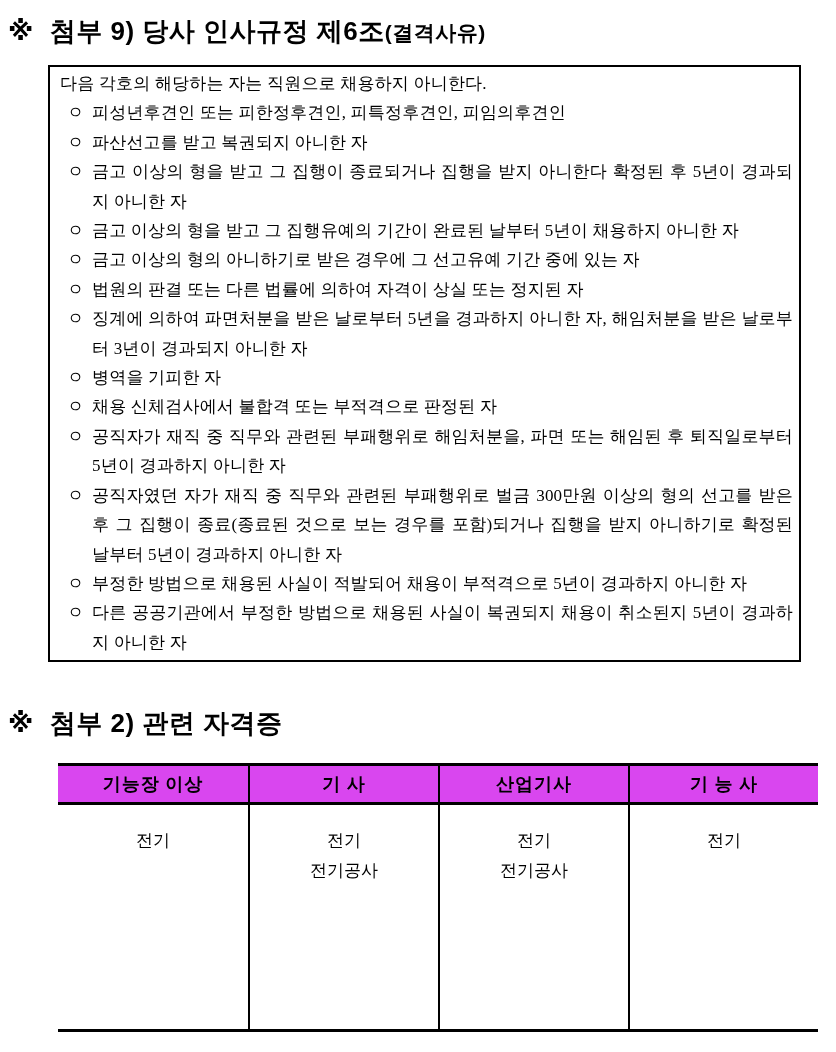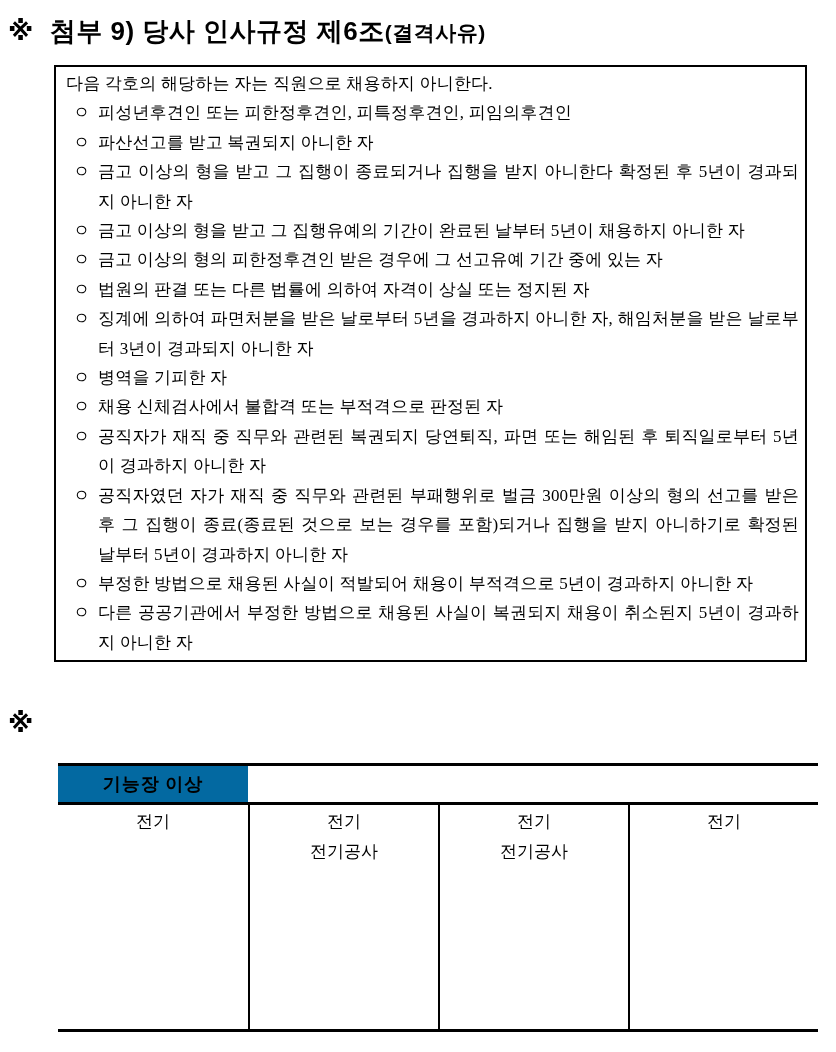--- a/index.html
+++ b/index.html
@@ -27,21 +27,21 @@
     white-space: nowrap;
   }
   .sec-title .marker { margin-right: 16px; }
   .sec-title .paren { font-size: 21px; font-weight: 700; text-align: right; }
   #title-1 { top: 16px; }
   #title-2 { top: 708px; }
 
   
   .rule-box {
     position: absolute;
-    left: 54px;
+    left: 48px;
     top: 65px;
     width: 753px;
     height: 597px;
     border: 2px solid #000000;
     box-sizing: border-box;
     padding: 2px 6px 0 9px;
     font-size: 17px;
     line-height: 29.4px;
     letter-spacing: 0.2px;
   }
@@ -65,32 +65,32 @@
     box-sizing: border-box;
   }
   .cert-row {
     display: grid;
     grid-template-columns: repeat(4, 1fr);
   }
   .cert-row.header { border-bottom: 3px solid #000000; }
   .cert-cell { box-sizing: border-box; }
   .cert-cell + .cert-cell { border-left: 2px solid #000000; }
   .cert-row.header .cert-cell {
-    background: #0369a1;
+    background: #d946ef;
     height: 36px;
     line-height: 36px;
     text-align: center;
     font-weight: 700;
     font-size: 18px;
     letter-spacing: 1px;
     white-space: pre;
   }
   .cert-row.body .cert-cell {
     height: 224px;
-    padding-top: 2px;
+    padding-top: 21px;
     text-align: center;
     font-size: 17px;
     line-height: 30px;
     white-space: pre-line;
   }
 </style>
 </head>
 <body>
 
 <div class="page">
@@ -114,63 +114,67 @@
     <div class="rule-item">
       <span class="bullet">ㅇ</span>
       <span class="text">금고 이상의 형을 받고 그 집행이 종료되거나 집행을 받지 아니한다 확정된 후 5년이 경과되지 아니한 자</span>
     </div>
     <div class="rule-item">
       <span class="bullet">ㅇ</span>
       <span class="text">금고 이상의 형을 받고 그 집행유예의 기간이 완료된 날부터 5년이 채용하지 아니한 자</span>
     </div>
     <div class="rule-item">
       <span class="bullet">ㅇ</span>
-      <span class="text">금고 이상의 형의 피한정후견인 받은 경우에 그 선고유예 기간 중에 있는 자</span>
+      <span class="text">금고 이상의 형의 아니하기로 받은 경우에 그 선고유예 기간 중에 있는 자</span>
     </div>
     <div class="rule-item">
       <span class="bullet">ㅇ</span>
       <span class="text">법원의 판결 또는 다른 법률에 의하여 자격이 상실 또는 정지된 자</span>
     </div>
     <div class="rule-item">
       <span class="bullet">ㅇ</span>
       <span class="text">징계에 의하여 파면처분을 받은 날로부터 5년을 경과하지 아니한 자, 해임처분을 받은 날로부터 3년이 경과되지 아니한 자</span>
     </div>
     <div class="rule-item">
       <span class="bullet">ㅇ</span>
       <span class="text">병역을 기피한 자</span>
     </div>
     <div class="rule-item">
       <span class="bullet">ㅇ</span>
       <span class="text">채용 신체검사에서 불합격 또는 부적격으로 판정된 자</span>
     </div>
     <div class="rule-item">
       <span class="bullet">ㅇ</span>
-      <span class="text">공직자가 재직 중 직무와 관련된 복권되지 당연퇴직, 파면 또는 해임된 후 퇴직일로부터 5년이 경과하지 아니한 자</span>
+      <span class="text">공직자가 재직 중 직무와 관련된 부패행위로 해임처분을, 파면 또는 해임된 후 퇴직일로부터 5년이 경과하지 아니한 자</span>
     </div>
     <div class="rule-item">
       <span class="bullet">ㅇ</span>
       <span class="text">공직자였던 자가 재직 중 직무와 관련된 부패행위로 벌금 300만원 이상의 형의 선고를 받은 후 그 집행이 종료(종료된 것으로 보는 경우를 포함)되거나 집행을 받지 아니하기로 확정된 날부터 5년이 경과하지 아니한 자</span>
     </div>
     <div class="rule-item">
       <span class="bullet">ㅇ</span>
       <span class="text">부정한 방법으로 채용된 사실이 적발되어 채용이 부적격으로 5년이 경과하지 아니한 자</span>
     </div>
     <div class="rule-item">
       <span class="bullet">ㅇ</span>
       <span class="text">다른 공공기관에서 부정한 방법으로 채용된 사실이 복권되지 채용이 취소된지 5년이 경과하지 아니한 자</span>
     </div>
   </div>
 
   <div class="sec-title" id="title-2">
     <span class="marker">※</span>
+    <span>첨부 2) 관련 자격증</span>
   </div>
 
   <div class="cert-table">
     <div class="cert-row header">
       <div class="cert-cell">기능장 이상</div>
+      <div class="cert-cell">기 사</div>
+      <div class="cert-cell">산업기사</div>
+      <div class="cert-cell">기 능 사</div>
     </div>
     <div class="cert-row body">
       <div class="cert-cell">전기</div>
       <div class="cert-cell">전기
 전기공사</div>
       <div class="cert-cell">전기
 전기공사</div>
       <div class="cert-cell">전기</div>
     </div>
   </div>

